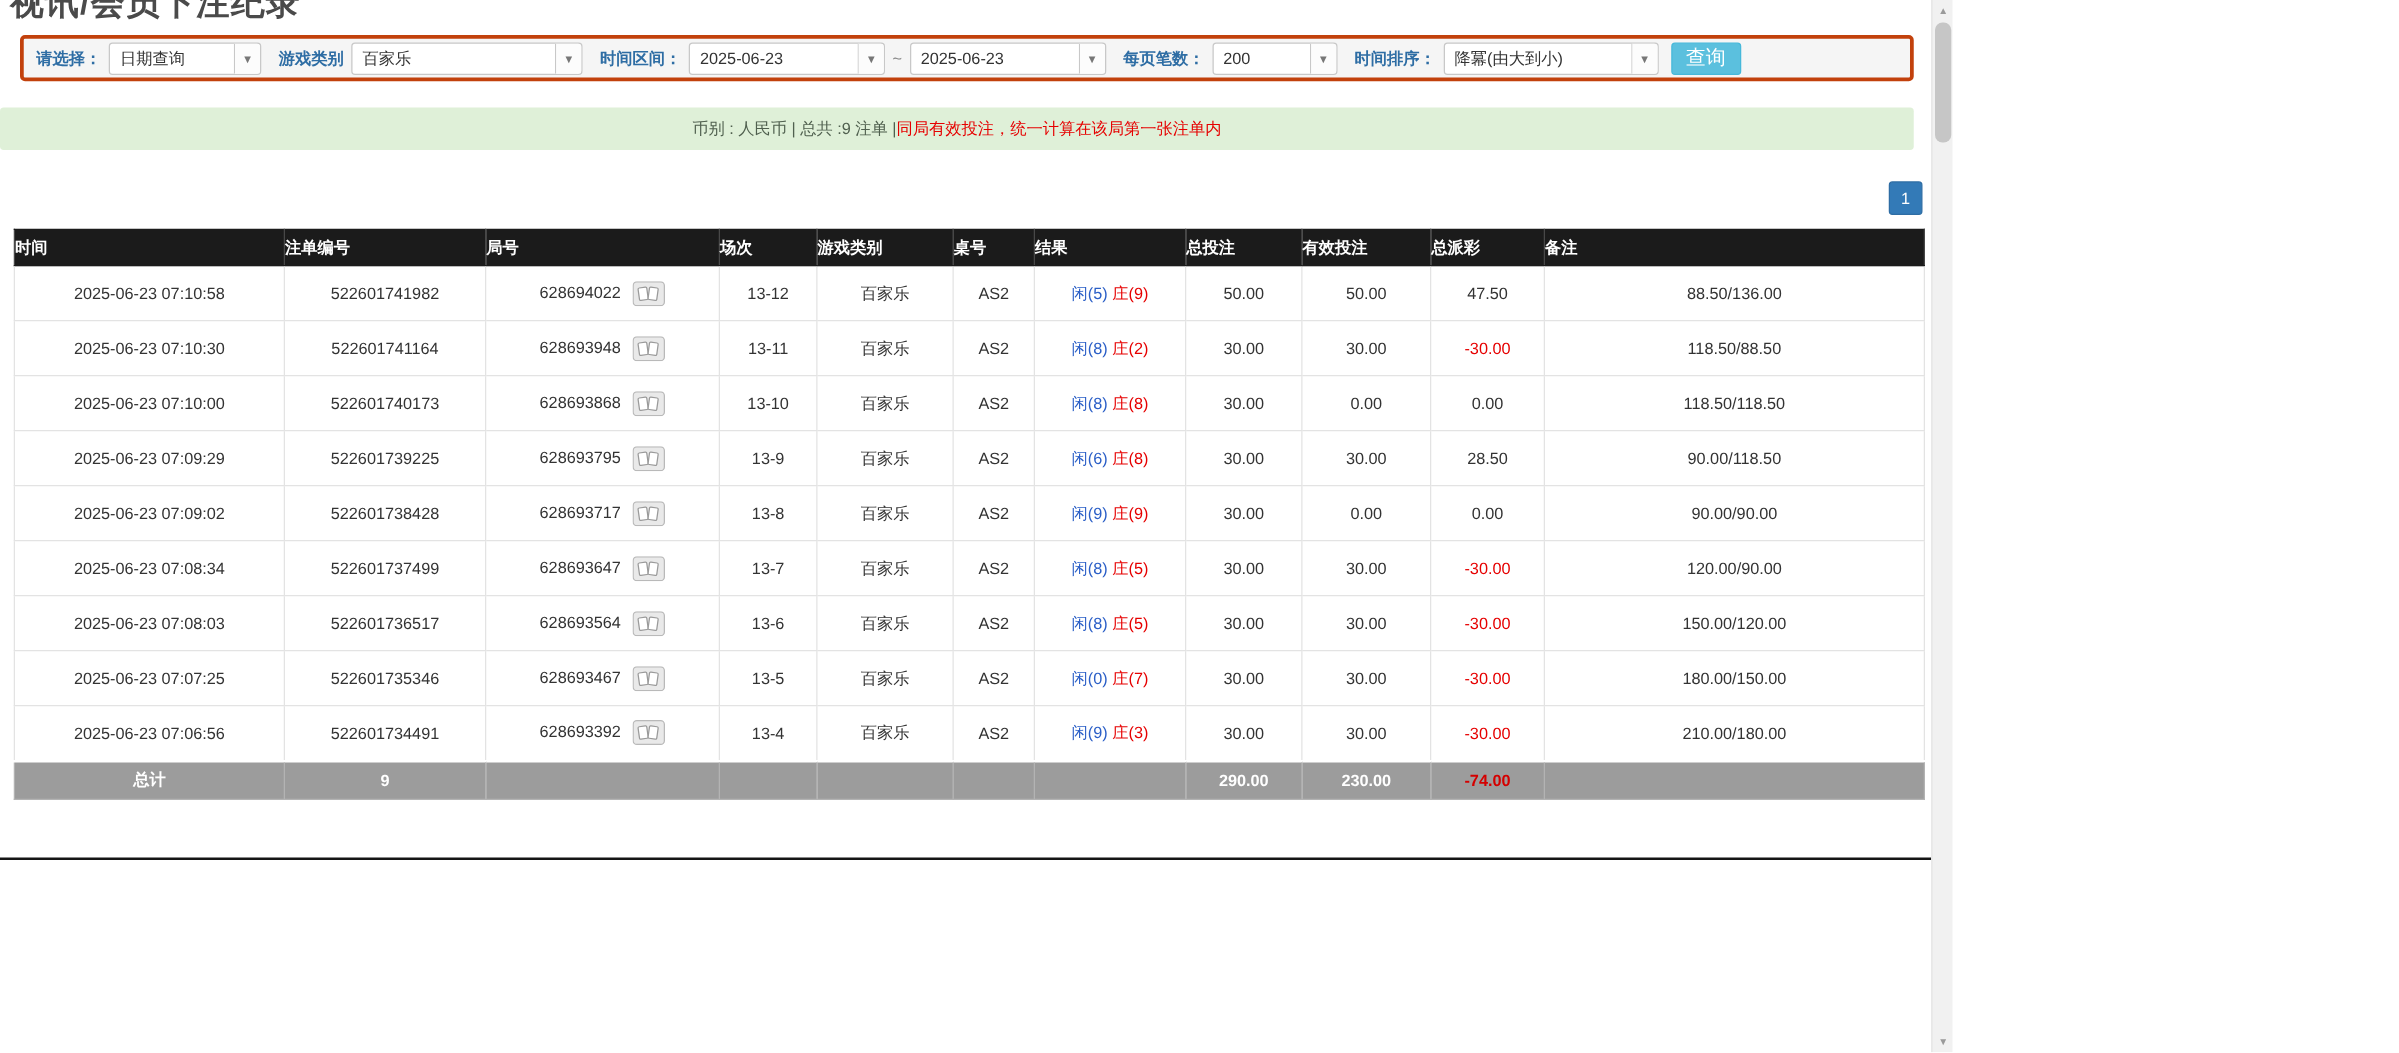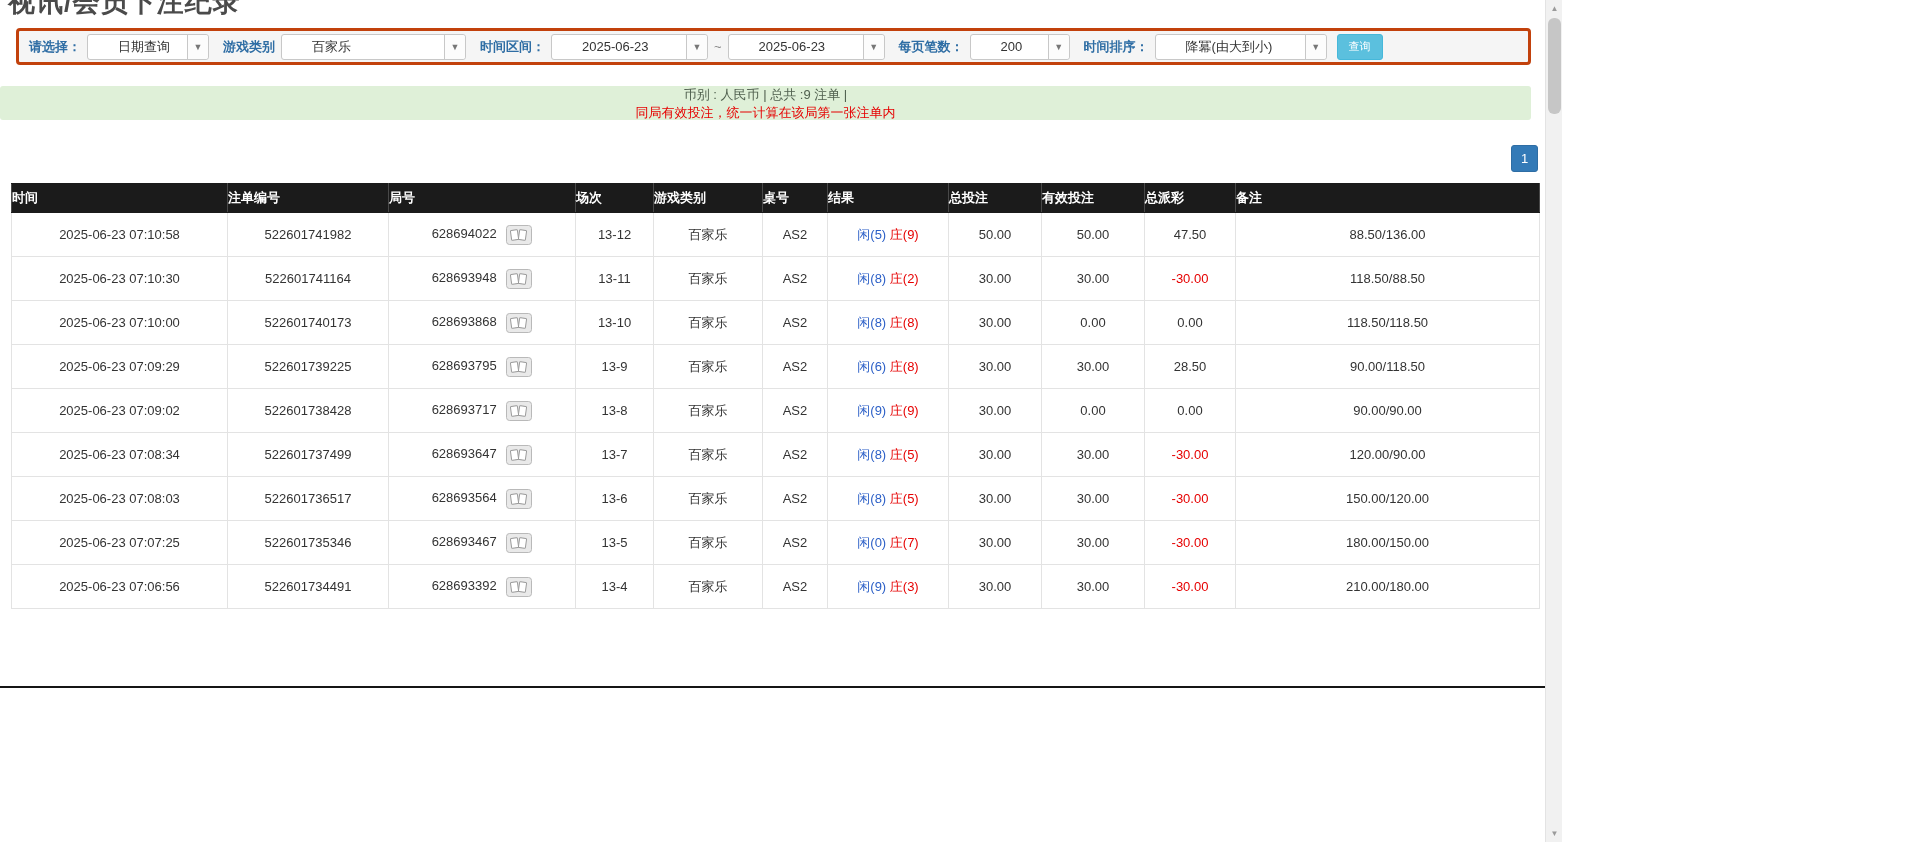--- a/index.html
+++ b/index.html
@@ -10,30 +10,30 @@
 
   .page-title { position:absolute; top:-16px; left:8px; font-size:27px; font-weight:bold; color:#4a4a4a; letter-spacing:1px; white-space:nowrap; }
 
   
   .filter-bar { position:absolute; left:16px; right:14px; top:28px; height:37px;
     background:#f5f5f5; border:3px solid #c2410c; border-radius:4px;
     display:flex; align-items:center; padding:0 10px; font-size:13px; }
   .flabel { color:#2e6da4; font-weight:bold; margin:0 6px 0 14px; white-space:nowrap; }
   .flabel.first { margin-left:0; }
   .combo { display:inline-flex; align-items:stretch; background:#fff; border:1px solid #c8c8c8; border-radius:3px; height:26px; cursor:pointer; }
-  .combo .val { display:flex; align-items:center; padding:0 8px; color:#333; flex:1; white-space:nowrap; overflow:hidden;margin-left:22px; }
+  .combo .val { display:flex; align-items:center; padding:0 8px; color:#333; flex:1; white-space:nowrap; overflow:hidden; }
   .combo .arrow { width:21px; border-left:1px solid #c8c8c8; display:flex; align-items:center; justify-content:center; color:#777; font-size:9px; background:#fcfcfc; border-radius:0 3px 3px 0; }
   .w-query { width:122px; } .w-game { width:185px; } .w-date { width:157px; } .w-size { width:100px; } .w-sort { width:172px;justify-content:space-between; }
   .tilde { color:#888; margin:0 6px; }
-  .search-btn { margin-left:10px; height:26px; padding:0 11px; background:#5bc0de; border:1px solid #46b8da; border-radius:3px; color:#fff; font-size:11px; cursor:pointer; font-family:Liberation Mono, monospace; }
+  .search-btn { margin-left:10px; height:26px; padding:0 11px; background:#5bc0de; border:1px solid #46b8da; border-radius:3px; color:#fff; font-size:16px; cursor:pointer; font-family:Liberation Mono, monospace; }
 
   
   .summary-bar { position:absolute; left:0; right:14px; top:86px; height:34px;
-    background:#dff0d8; border-radius:3px; display:flex; align-items:center; justify-content:space-between;
-    padding:0 12px; font-size:13px;flex-direction:column; }
+    background:#dff0d8; border-radius:3px; display:flex; align-items:center; justify-content:center;
+    padding:0 12px; font-size:13px; }
   .summary-left { color:#50604f; }
   .summary-right { color:#e60000; }
 
   
   .pagination { position:absolute; right:7px; top:145px; }
   .page-btn { width:27px; height:27px; background:#337ab7; border:1px solid #2e6da4; border-radius:3px; color:#fff; font-size:13px; cursor:pointer; font-family:inherit; }
 
   
   .records { position:absolute; left:11px; top:183px; width:1528px; border-collapse:collapse; table-layout:fixed; font-size:13px; }
   .records thead th { background:#1b1b1b; color:#fff; font-weight:bold; height:29px; text-align:left;
@@ -361,20 +361,33 @@
       <span class="player">闲(9)</span>
       <span class="banker">庄(3)</span>
     </td>
     <td class="bet-link">30.00</td>
     <td>30.00</td>
     <td class="auto-neg neg">-30.00</td>
     <td>210.00/180.00</td>
   </tr>
         </tbody>
       <tfoot>
+        <tr class="total-row">
+          <td>总计</td>
+          <td>9</td>
+          <td></td>
+            <td></td>
+            <td></td>
+          <td></td>
+            <td></td>
+          <td class="auto-neg">290.00</td>
+          <td class="auto-neg">230.00</td>
+          <td class="auto-neg neg">-74.00</td>
+          <td></td>
+        </tr>
       </tfoot>
     </table>
   </div>
 
   <div class="scrollbar">
     <div class="sb-arrow up">▲</div>
     <div class="sb-thumb"></div>
     <div class="sb-arrow down">▼</div>
   </div>
 </div>

